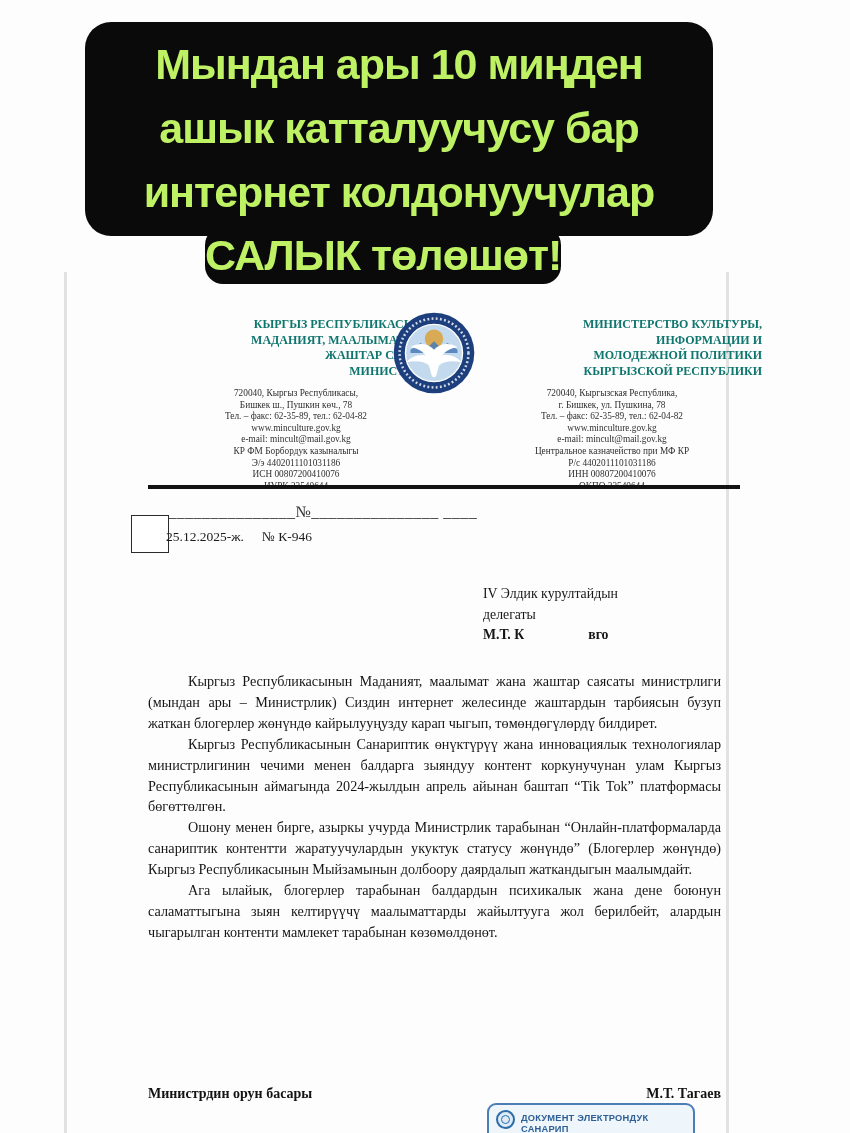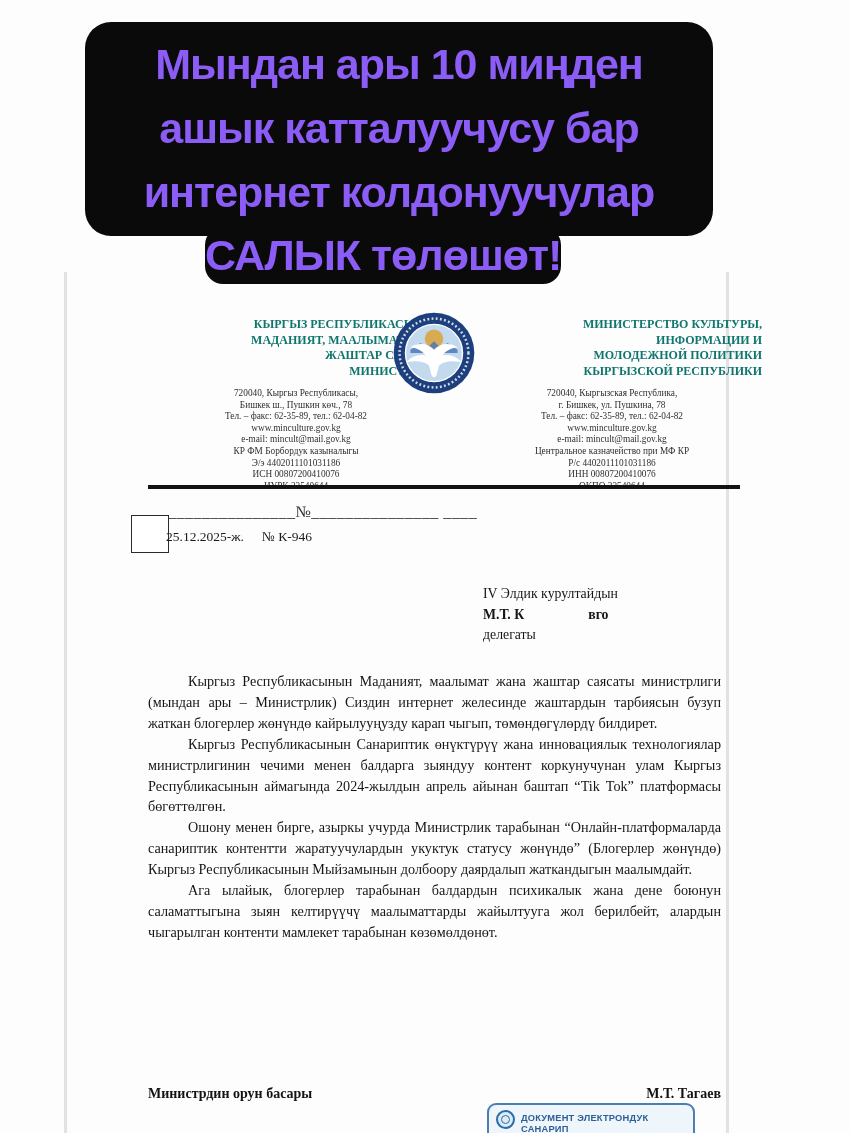--- a/index.html
+++ b/index.html
@@ -8,21 +8,21 @@
     background:#fdfdfd;
     font-family:"Liberation Serif", serif;
     color:#1d1d1d;
   }
   
   .page-edge{position:absolute;top:272px;bottom:0;width:3px;background:#e2e2e2;}
   .page-edge.left{left:64px;}
   .page-edge.right{left:726px;}
 
   
-  .banner-box{position:absolute;background:#0a0a0a;color:#8b5cf6;
+  .banner-box{position:absolute;background:#0a0a0a;color:#bef264;
     font-family:"Liberation Sans", sans-serif;font-weight:bold;
     text-align:center;letter-spacing:-1px;}
   .banner-main{left:85px;top:22px;width:628px;height:214px;border-radius:26px;
     padding-top:10px;box-sizing:border-box;}
   .banner-main .bline{font-size:43px;line-height:64px;white-space:nowrap;}
   .banner-sub{left:205px;top:227px;width:356px;height:57px;border-radius:18px;}
   .banner-sub .bline{font-size:43px;line-height:57px;white-space:nowrap;}
 
   
   .lh-title{position:absolute;width:300px;text-align:right;
@@ -125,24 +125,24 @@
 <div class="head-rule"></div>
 
 <div class="ref-line">_______________№_______________  ____</div>
 <div class="ref-square"></div>
 <div class="ref-date">
   <span>25.12.2025-ж.</span><span class="gap"></span><span>№ К-946</span>
 </div>
 
 <div class="recipient">
   <div>IV Элдик курултайдын</div>
+  <div>делегаты</div>
   <div>
     <span class="bold">М.Т. К</span><span class="redact-gap"></span><span class="bold">вго</span>
   </div>
-  <div>делегаты</div>
 </div>
 
 <div class="letter-body">
   <p>Кыргыз Республикасынын Маданият, маалымат жана жаштар саясаты министрлиги (мындан ары – Министрлик) Сиздин интернет желесинде жаштардын тарбиясын бузуп жаткан блогерлер жөнүндө кайрылууңузду карап  чыгып, төмөндөгүлөрдү билдирет.</p>
   <p>Кыргыз Республикасынын Санариптик өнүктүрүү жана инновациялык технологиялар министрлигинин чечими менен балдарга зыяндуу контент коркунучунан улам Кыргыз Республикасынын аймагында  2024-жылдын апрель айынан баштап “Tik Tok” платформасы бөгөттөлгөн.</p>
   <p>Ошону менен бирге, азыркы учурда Министрлик тарабынан “Онлайн-платформаларда санариптик контентти жаратуучулардын укуктук статусу жөнүндө” (Блогерлер жөнүндө) Кыргыз Республикасынын Мыйзамынын долбоору даярдалып жаткандыгын маалымдайт.</p>
   <p>Ага ылайык, блогерлер тарабынан балдардын психикалык жана дене боюнун саламаттыгына зыян келтирүүчү маалыматтарды жайылтууга жол берилбейт,  алардын  чыгарылган  контенти  мамлекет  тарабынан көзөмөлдөнөт.</p>
 </div>
 
 <div class="sig-row">

